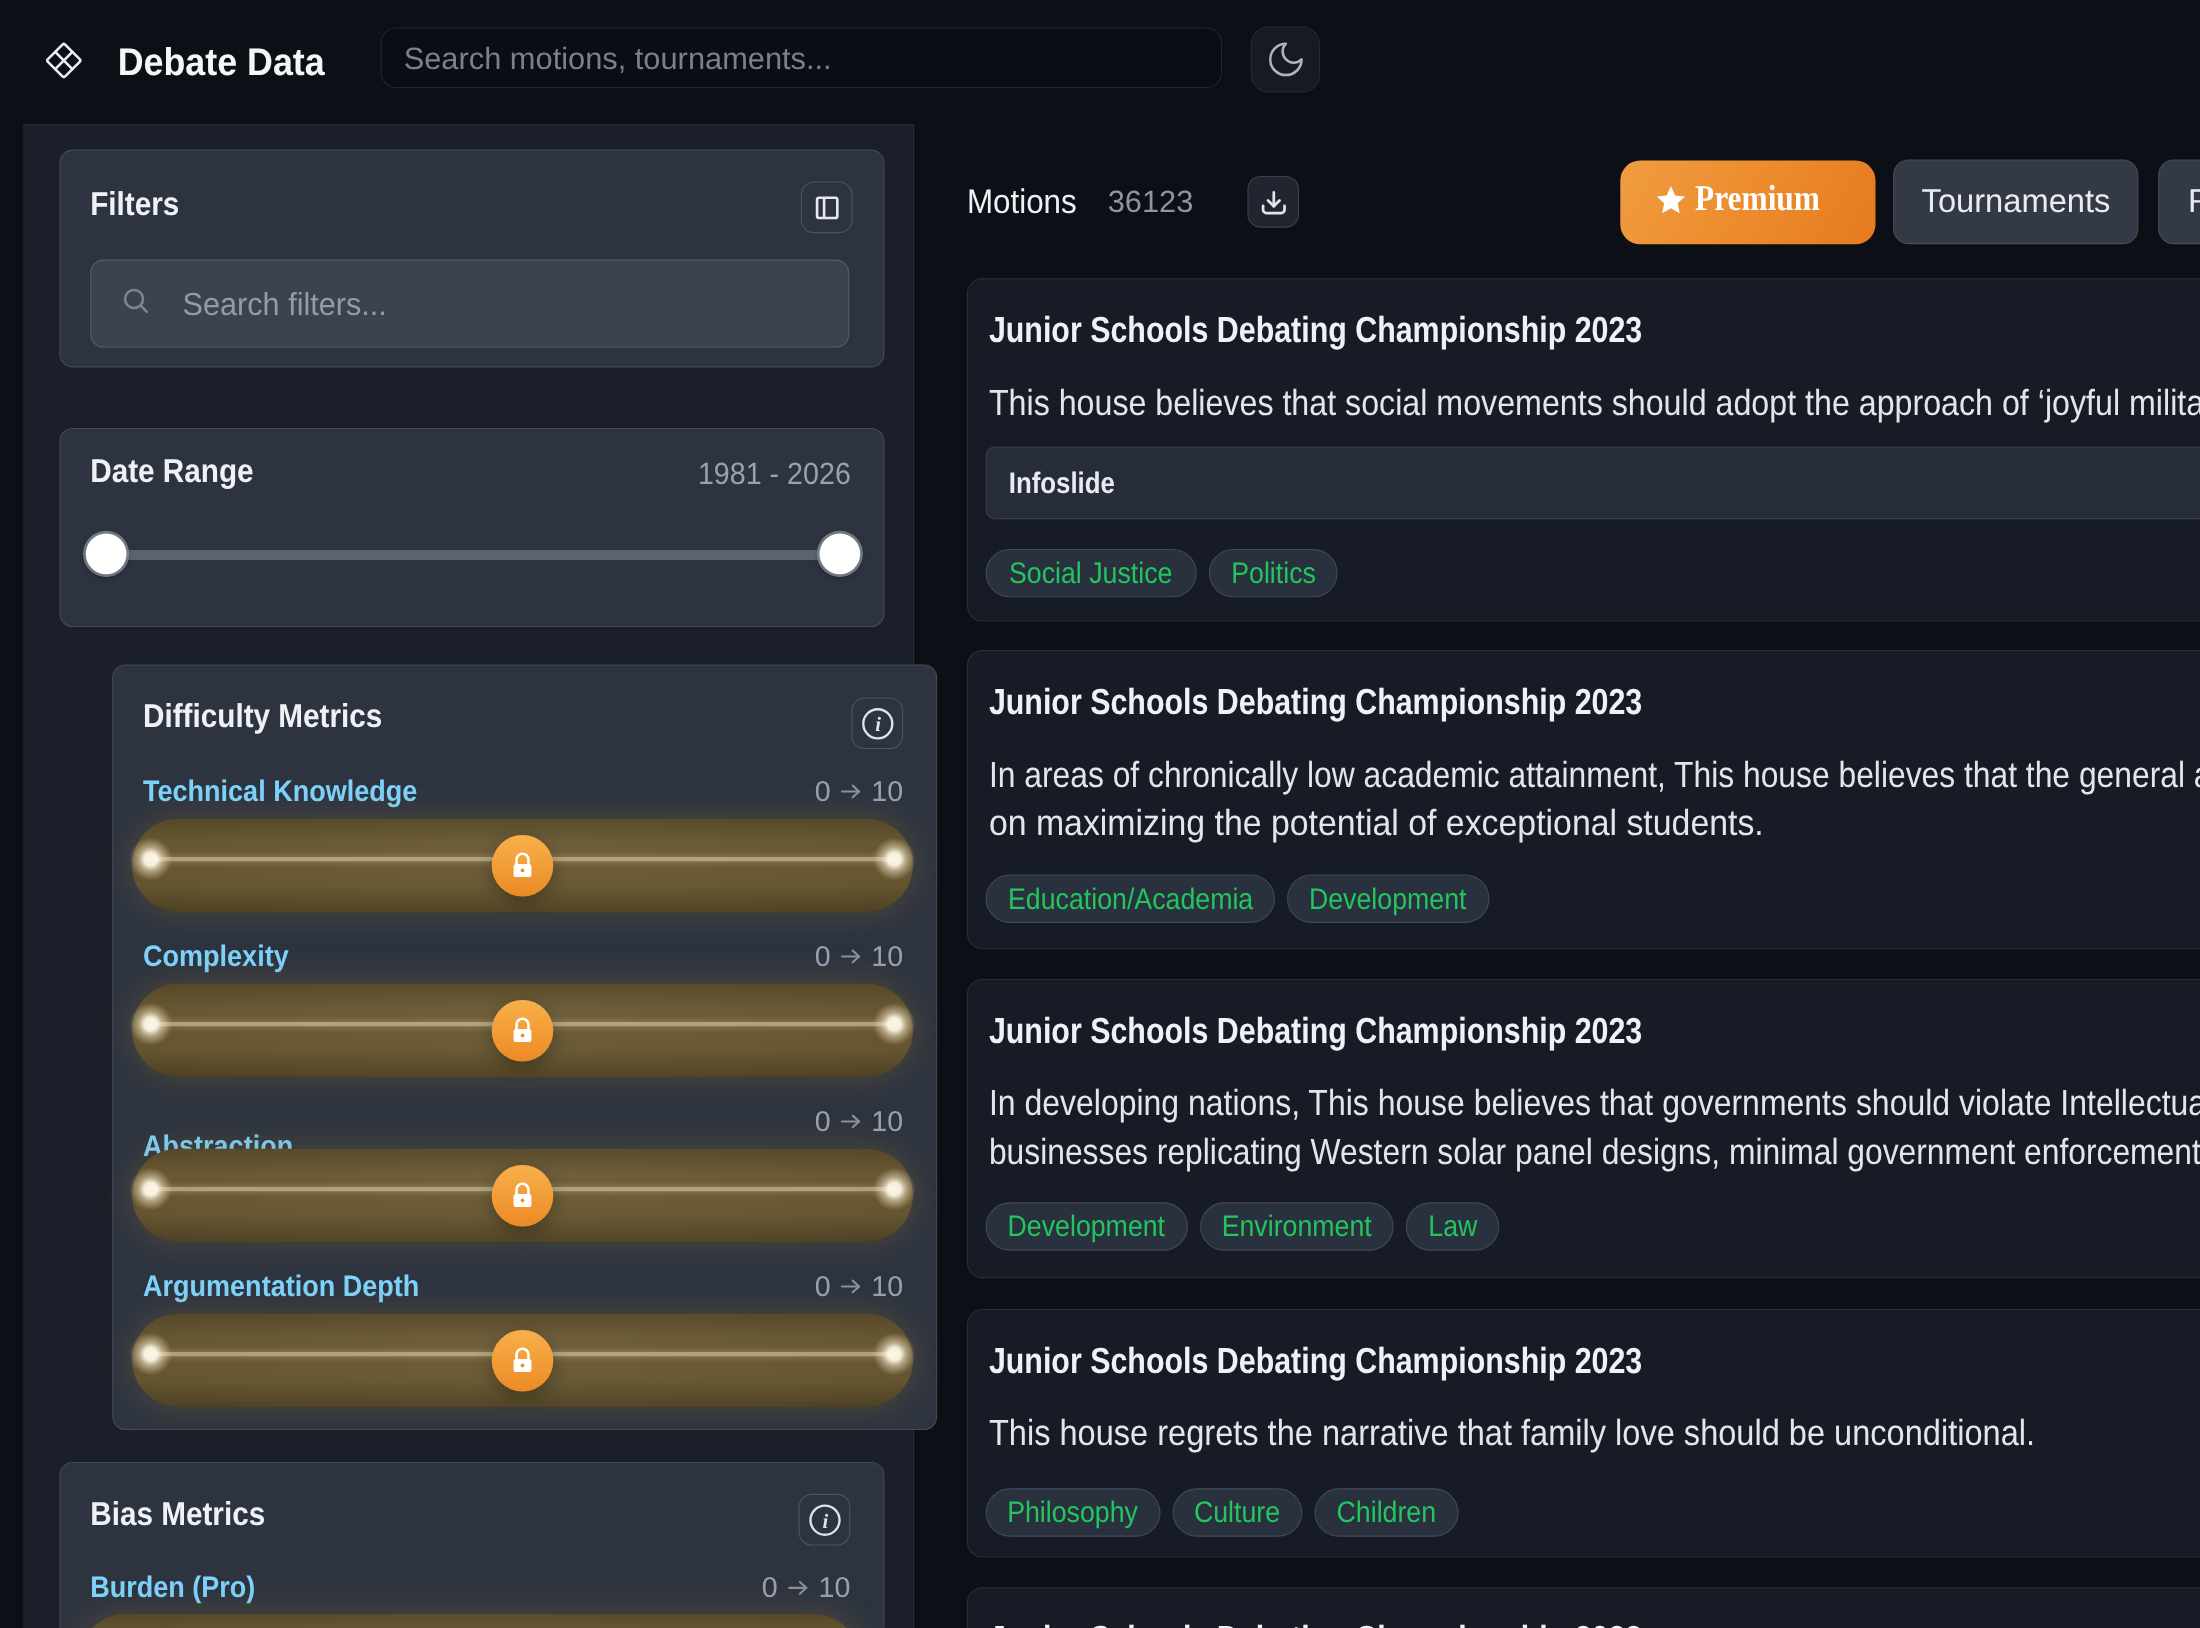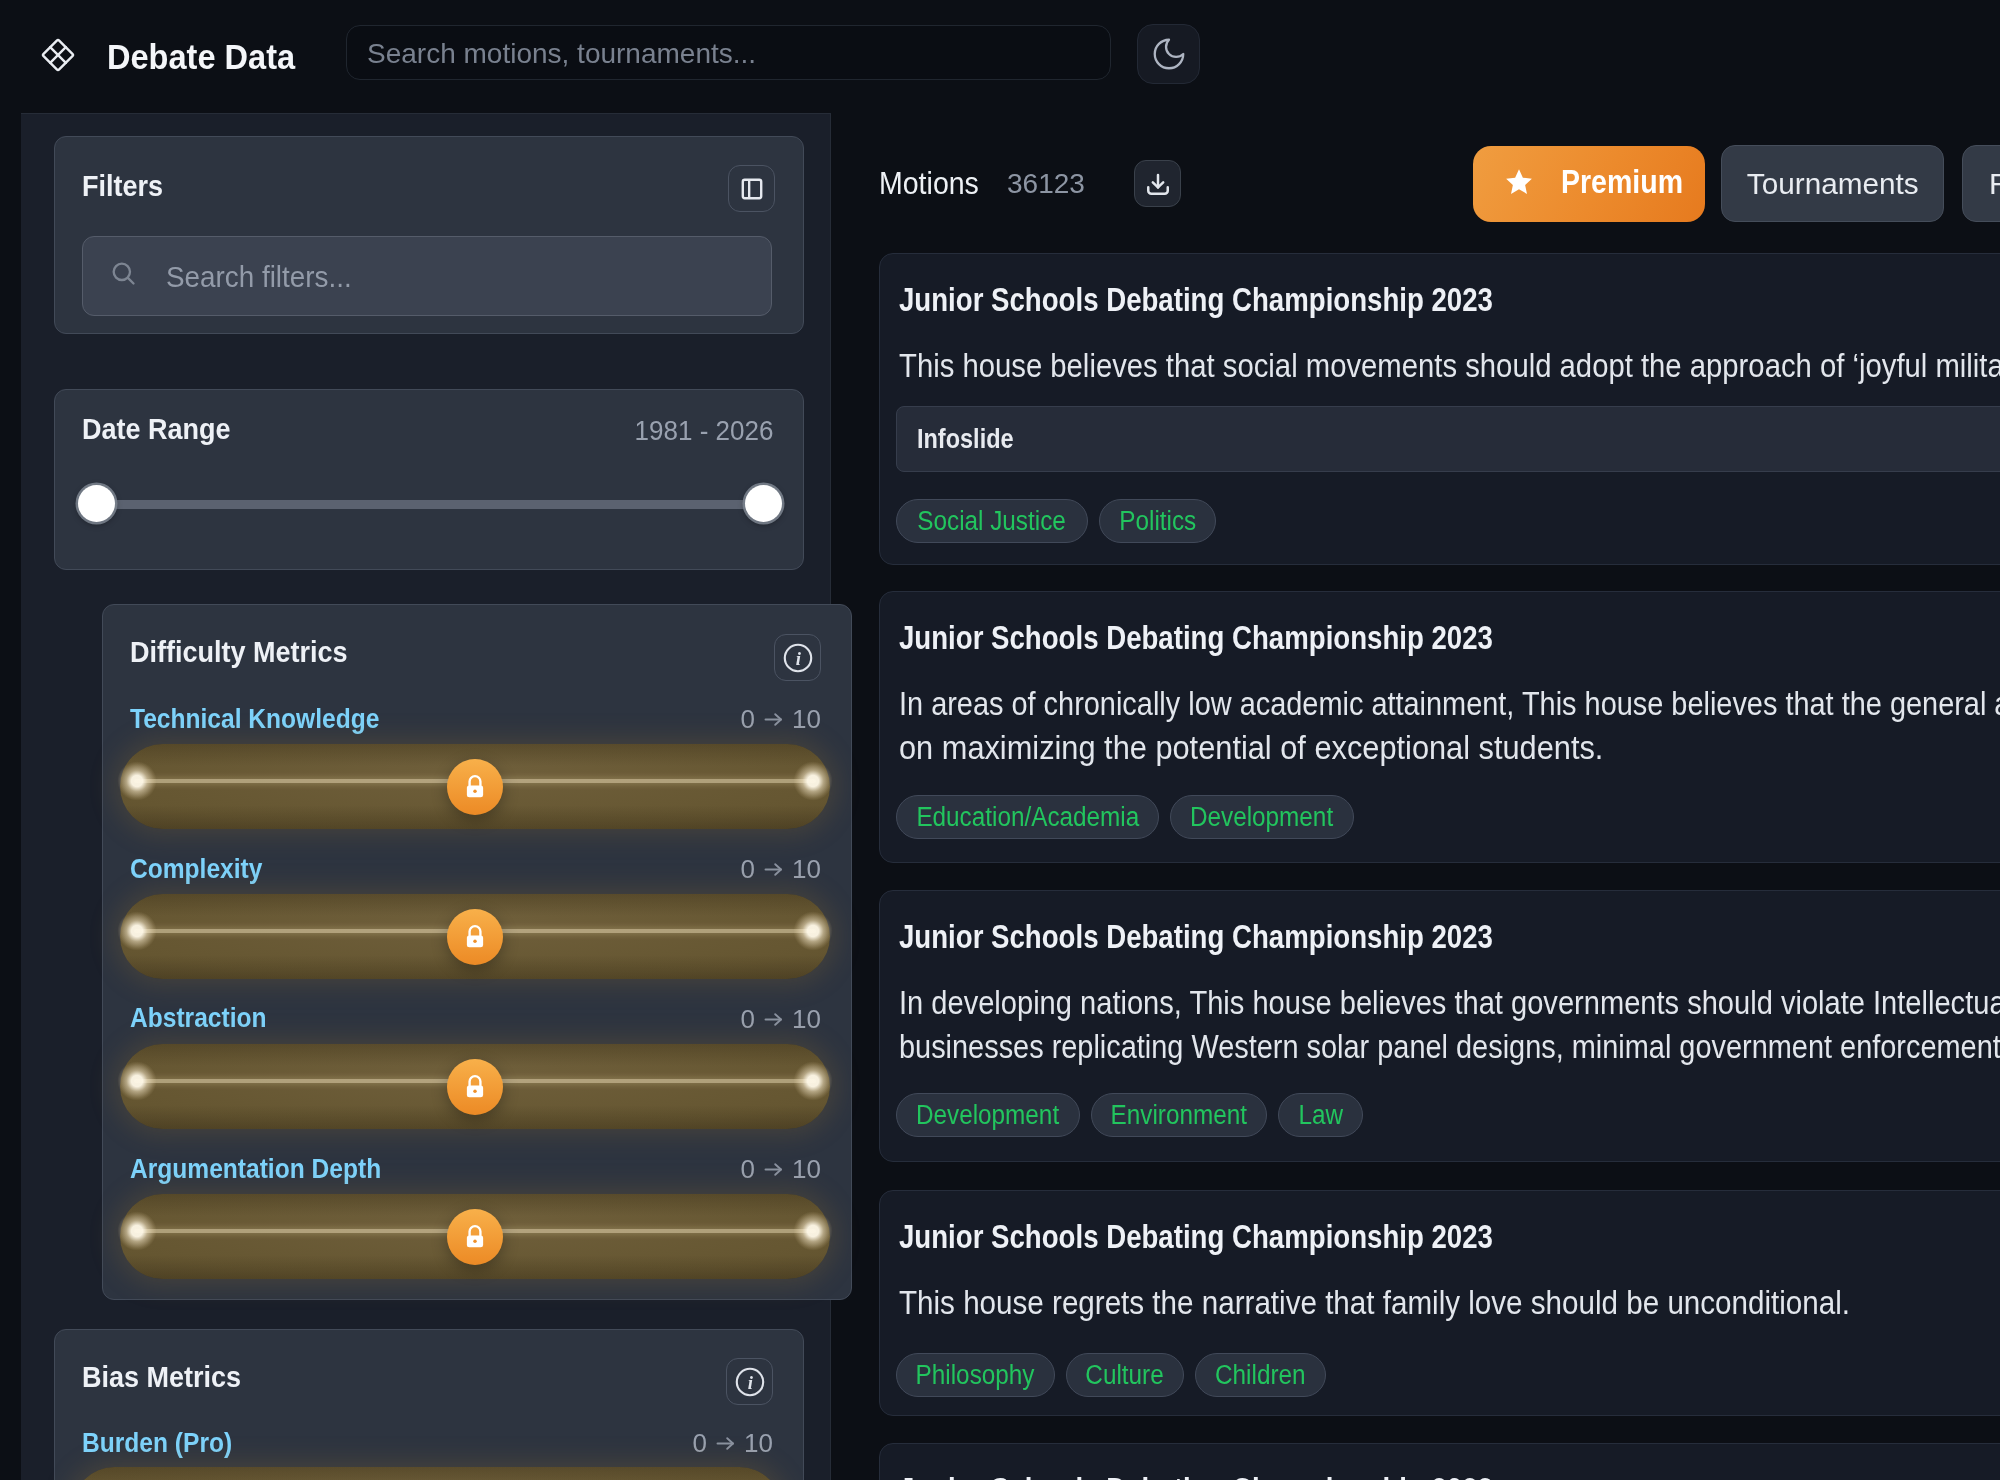--- a/index.html
+++ b/index.html
@@ -50,21 +50,21 @@
   .dtrack { position:absolute; left:41px; top:110px; width:668px; height:9px; border-radius:5px; background:#5b6270; }
   .dhandle { position:absolute; top:95px; width:37px; height:37px; border-radius:50%; background:#ffffff; box-shadow:0 0 0 2.5px rgba(125,133,145,.85), 0 2px 7px rgba(0,0,0,.45); }
 
   
   .mhead { left:879px; top:166px; font-size:31px; font-weight:500; color:#eef1f5; }
   .mhead .sx { transform:scaleX(0.92); }
   .mcount { left:1007px; top:168px; font-size:28px; font-weight:400; color:#8d95a3; }
   .dlbtn { left:1134px; top:160px; width:47px; height:47px; background:#20252f; border:1px solid #3a414b; border-radius:12px; display:flex; align-items:center; justify-content:center; color:#e2e6ec; }
   .btn { position:absolute; display:flex; align-items:center; }
   .premium { left:1473px; top:146px; width:232px; height:76px; border-radius:18px; background:linear-gradient(120deg,#f09d40 0%,#ec8a2c 55%,#e67a1e 100%); }
-  .premium > span { position:absolute; left:88px; top:17px; font-size:33px; font-weight:700; color:#ffffff; }
+  .premium > span { position:absolute; left:68px; top:17px; font-size:33px; font-weight:700; color:#ffffff;font-family:Liberation Serif, serif; }
   .premium .sx { transform:scaleX(0.864); }
   .tourn { left:1721px; top:145px; width:223px; height:77px; border-radius:14px; background:#333a46; border:1px solid #454d5a; color:#e9ecf1; font-weight:500; font-size:30px; justify-content:center; }
   .tourn .sx { transform:scaleX(0.99); transform-origin:50% 50%; }
   .btn3 { left:1962px; top:145px; width:200px; height:77px; border-radius:14px; background:#333a46; border:1px solid #454d5a; color:#e9ecf1; font-weight:500; font-size:30px; padding-left:26px; }
 
   .mcard { position:absolute; left:879px; width:1440px; background:#161b26; border:1px solid #262d3b; border-radius:14px; }
   .mtitle { position:absolute; left:19px; top:27px; font-size:33px; font-weight:700; color:#eef1f6; white-space:nowrap; }
   .mtitle .sx { transform:scaleX(0.837); }
   .mbody { position:absolute; left:19px; font-size:33px; font-weight:400; color:#e2e6ec; white-space:nowrap; }
   .islide { position:absolute; left:16px; right:17px; height:66px; background:#262c39; border:1px solid #363d4c; border-radius:8px; display:flex; align-items:center; }
@@ -160,21 +160,21 @@
         <div class="pdot r"></div>
       <div class="plock">
           <svg width="26" height="26" viewBox="0 0 24 24" fill="#ffffff" stroke="#ffffff" stroke-width="2.2" stroke-linecap="round">
             <path d="M7 10.5V7a5 5 0 0 1 10 0v3.5" fill="none"></path>
             <rect x="4.5" y="10.5" width="15" height="11" rx="2.2" stroke="none"></rect>
             <circle cx="12" cy="16" r="1.6" fill="#ef9029" stroke="none"></circle>
           </svg>
         </div>
     </div>
 
-    <div class="mlabel" style="top:398px;text-align:right;"><span class="sx">Abstraction</span></div>
+    <div class="mlabel" style="top:422px;text-align:right;"><span class="sx">Abstraction</span></div>
     <div class="mrange" style="top:399px;"><span class="sx">0<svg style="margin:0 9px 3px 9px; vertical-align:middle;" width="19" height="15" viewBox="0 0 19 15" fill="none" stroke="#8a92a0" stroke-width="1.9" stroke-linecap="round" stroke-linejoin="round">
             <path d="M1.5 7.5h15.5"></path>
             <path d="M11.2 2.2l5.8 5.3-5.8 5.3"></path>
           </svg>10</span></div>
     <div class="pill" style="top:439px;">
         <div class="ptrack"></div>
         <div class="pdot l"></div>
         <div class="pdot r"></div>
       <div class="plock">
           <svg width="26" height="26" viewBox="0 0 24 24" fill="#ffffff" stroke="#ffffff" stroke-width="2.2" stroke-linecap="round">

